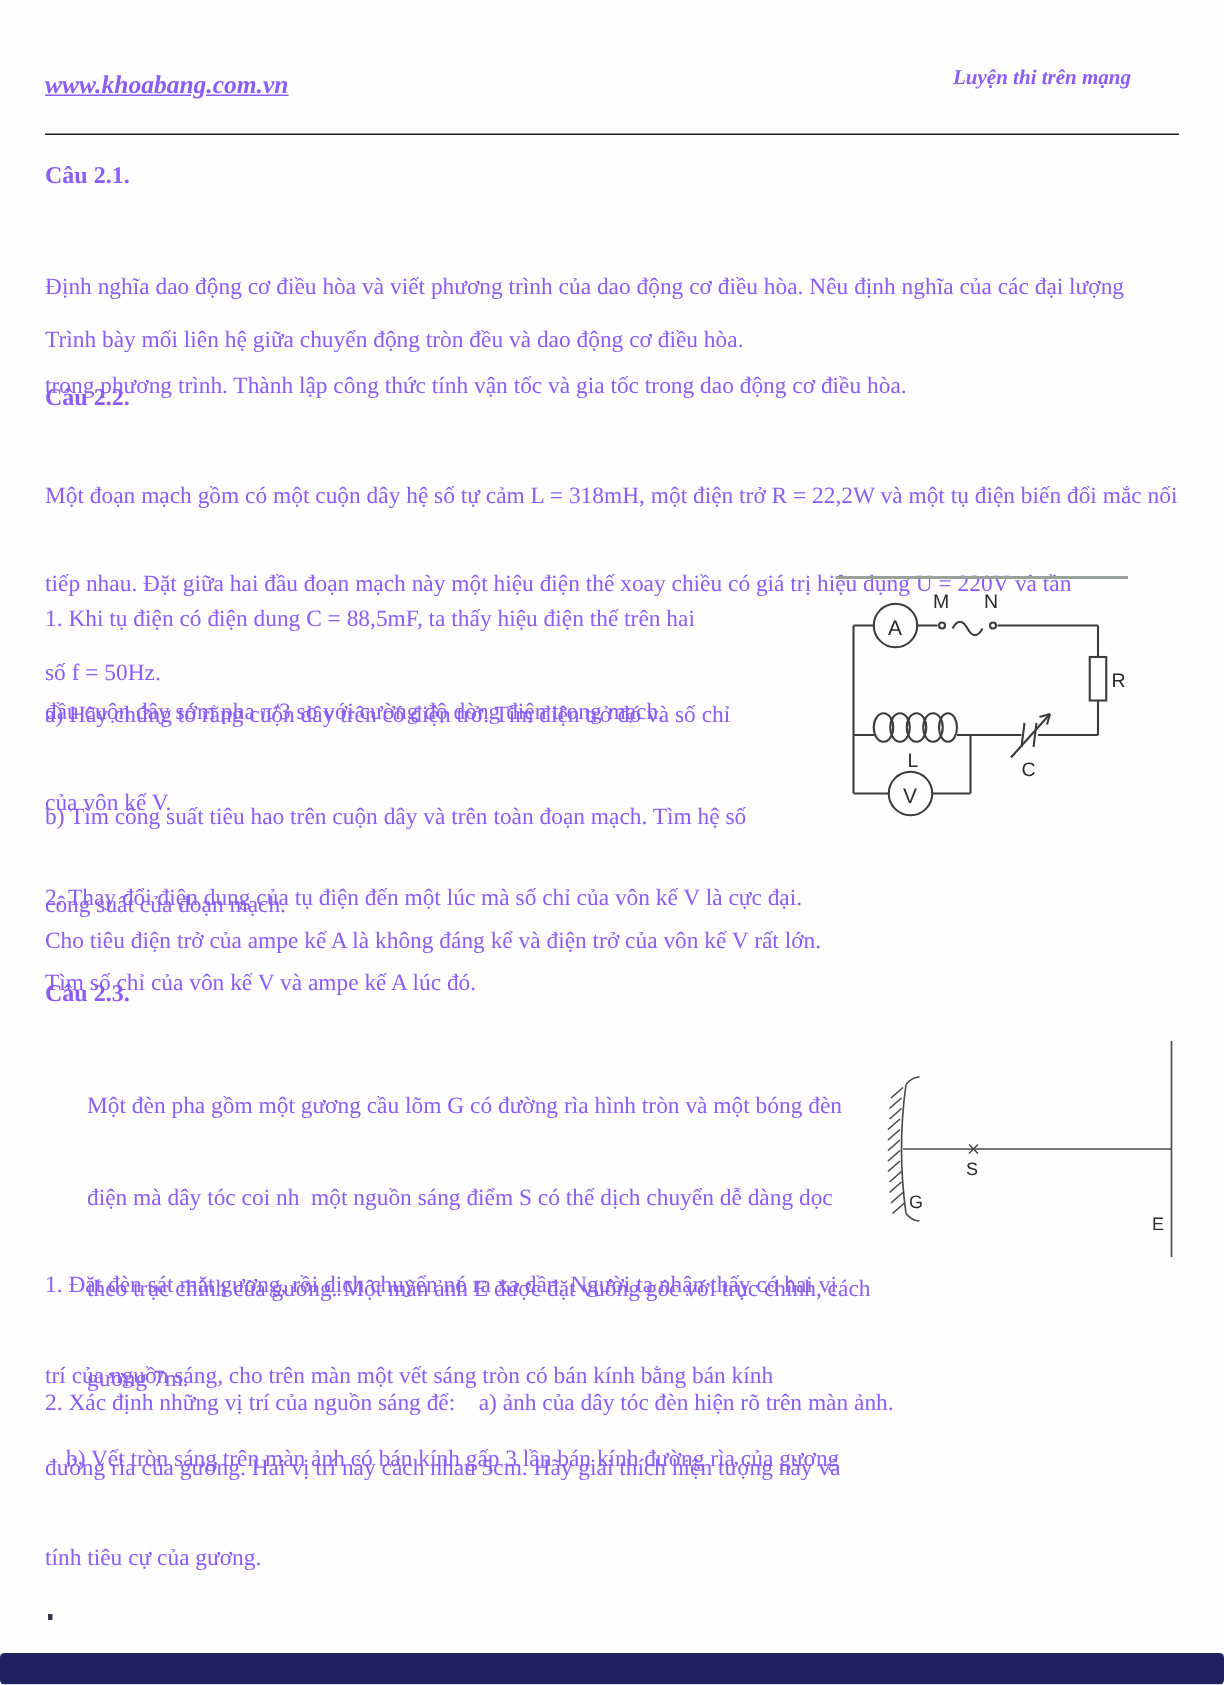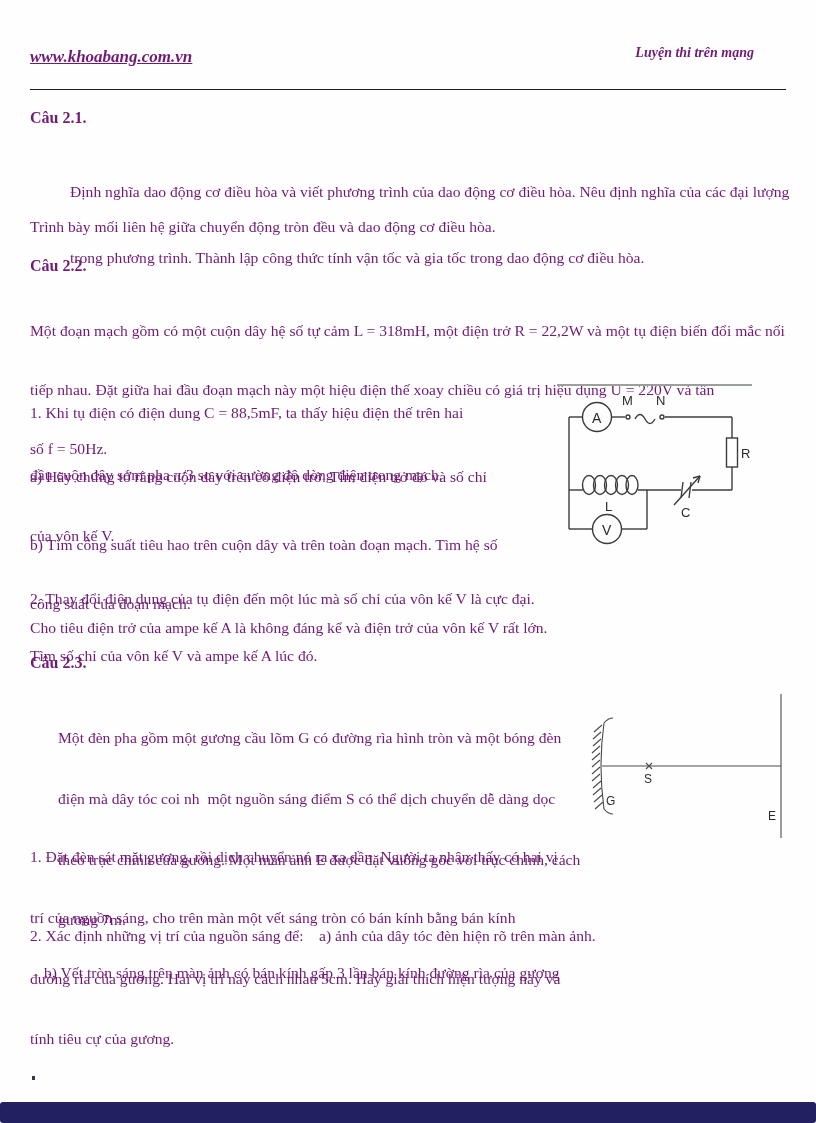--- a/index.html
+++ b/index.html
@@ -1,39 +1,39 @@
 <!DOCTYPE html>
 <html><head>
 <meta charset="utf-8">
 <style>
   html,body { margin:0; padding:0; background:#e8e8e8; }
   .page {
     position:relative; width:816px; height:1123px; margin:0 auto;
     background:#fefefe; overflow:hidden;
-    font-family:"Liberation Serif", serif; color:#701a75;
+    font-family:"Liberation Serif", serif; color:#8b5cf6;
   }
   .abs { position:absolute; }
   
   .site {
     left:30px; top:47px; font-size:17px; font-weight:bold; font-style:italic;
     text-decoration:underline;
   }
   .slogan {
     right:62px; top:45px; font-size:14px; font-weight:bold; font-style:italic;
   }
   .rule { left:30px; top:89px; width:756px; height:0; border-top:1.6px solid #1c1c1c; }
   
   .h { font-size:16px; font-weight:bold; }
   .h21 { left:30px; top:109px; }
   .h22 { left:30px; top:257px; }
   .h23 { left:30px; top:654px; }
   
   .t { font-size:15.6px; line-height:1; white-space:pre; }
   .t div { white-space:pre; }
-  .p21a { left:30px; top:153px;margin-left:40px; } .p21a div { height:35px; }
+  .p21a { left:30px; top:153px; } .p21a div { height:35px; }
   .p21b { left:30px; top:219px; }
   .p22i { left:30px; top:292px; } .p22i div { height:27.5px; }
   .p22q1 { left:30px; top:374px; } .p22q1 div { height:31px; }
   .p22q1a { left:30px; top:438px; } .p22q1a div { height:28px; }
   .p22q1b { left:30px; top:506px; } .p22q1b div { height:28px; }
   .p22q2 { left:30px; top:560px; } .p22q2 div { height:26px; }
   .p22note { left:30px; top:620px; }
   .p23i { left:30px; top:699px;margin-left:28px; } .p23i div { height:29.5px; }
   .p23q1 { left:30px; top:818px; } .p23q1 div { height:29.5px; }
   .p23q2 { left:30px; top:928px; }

